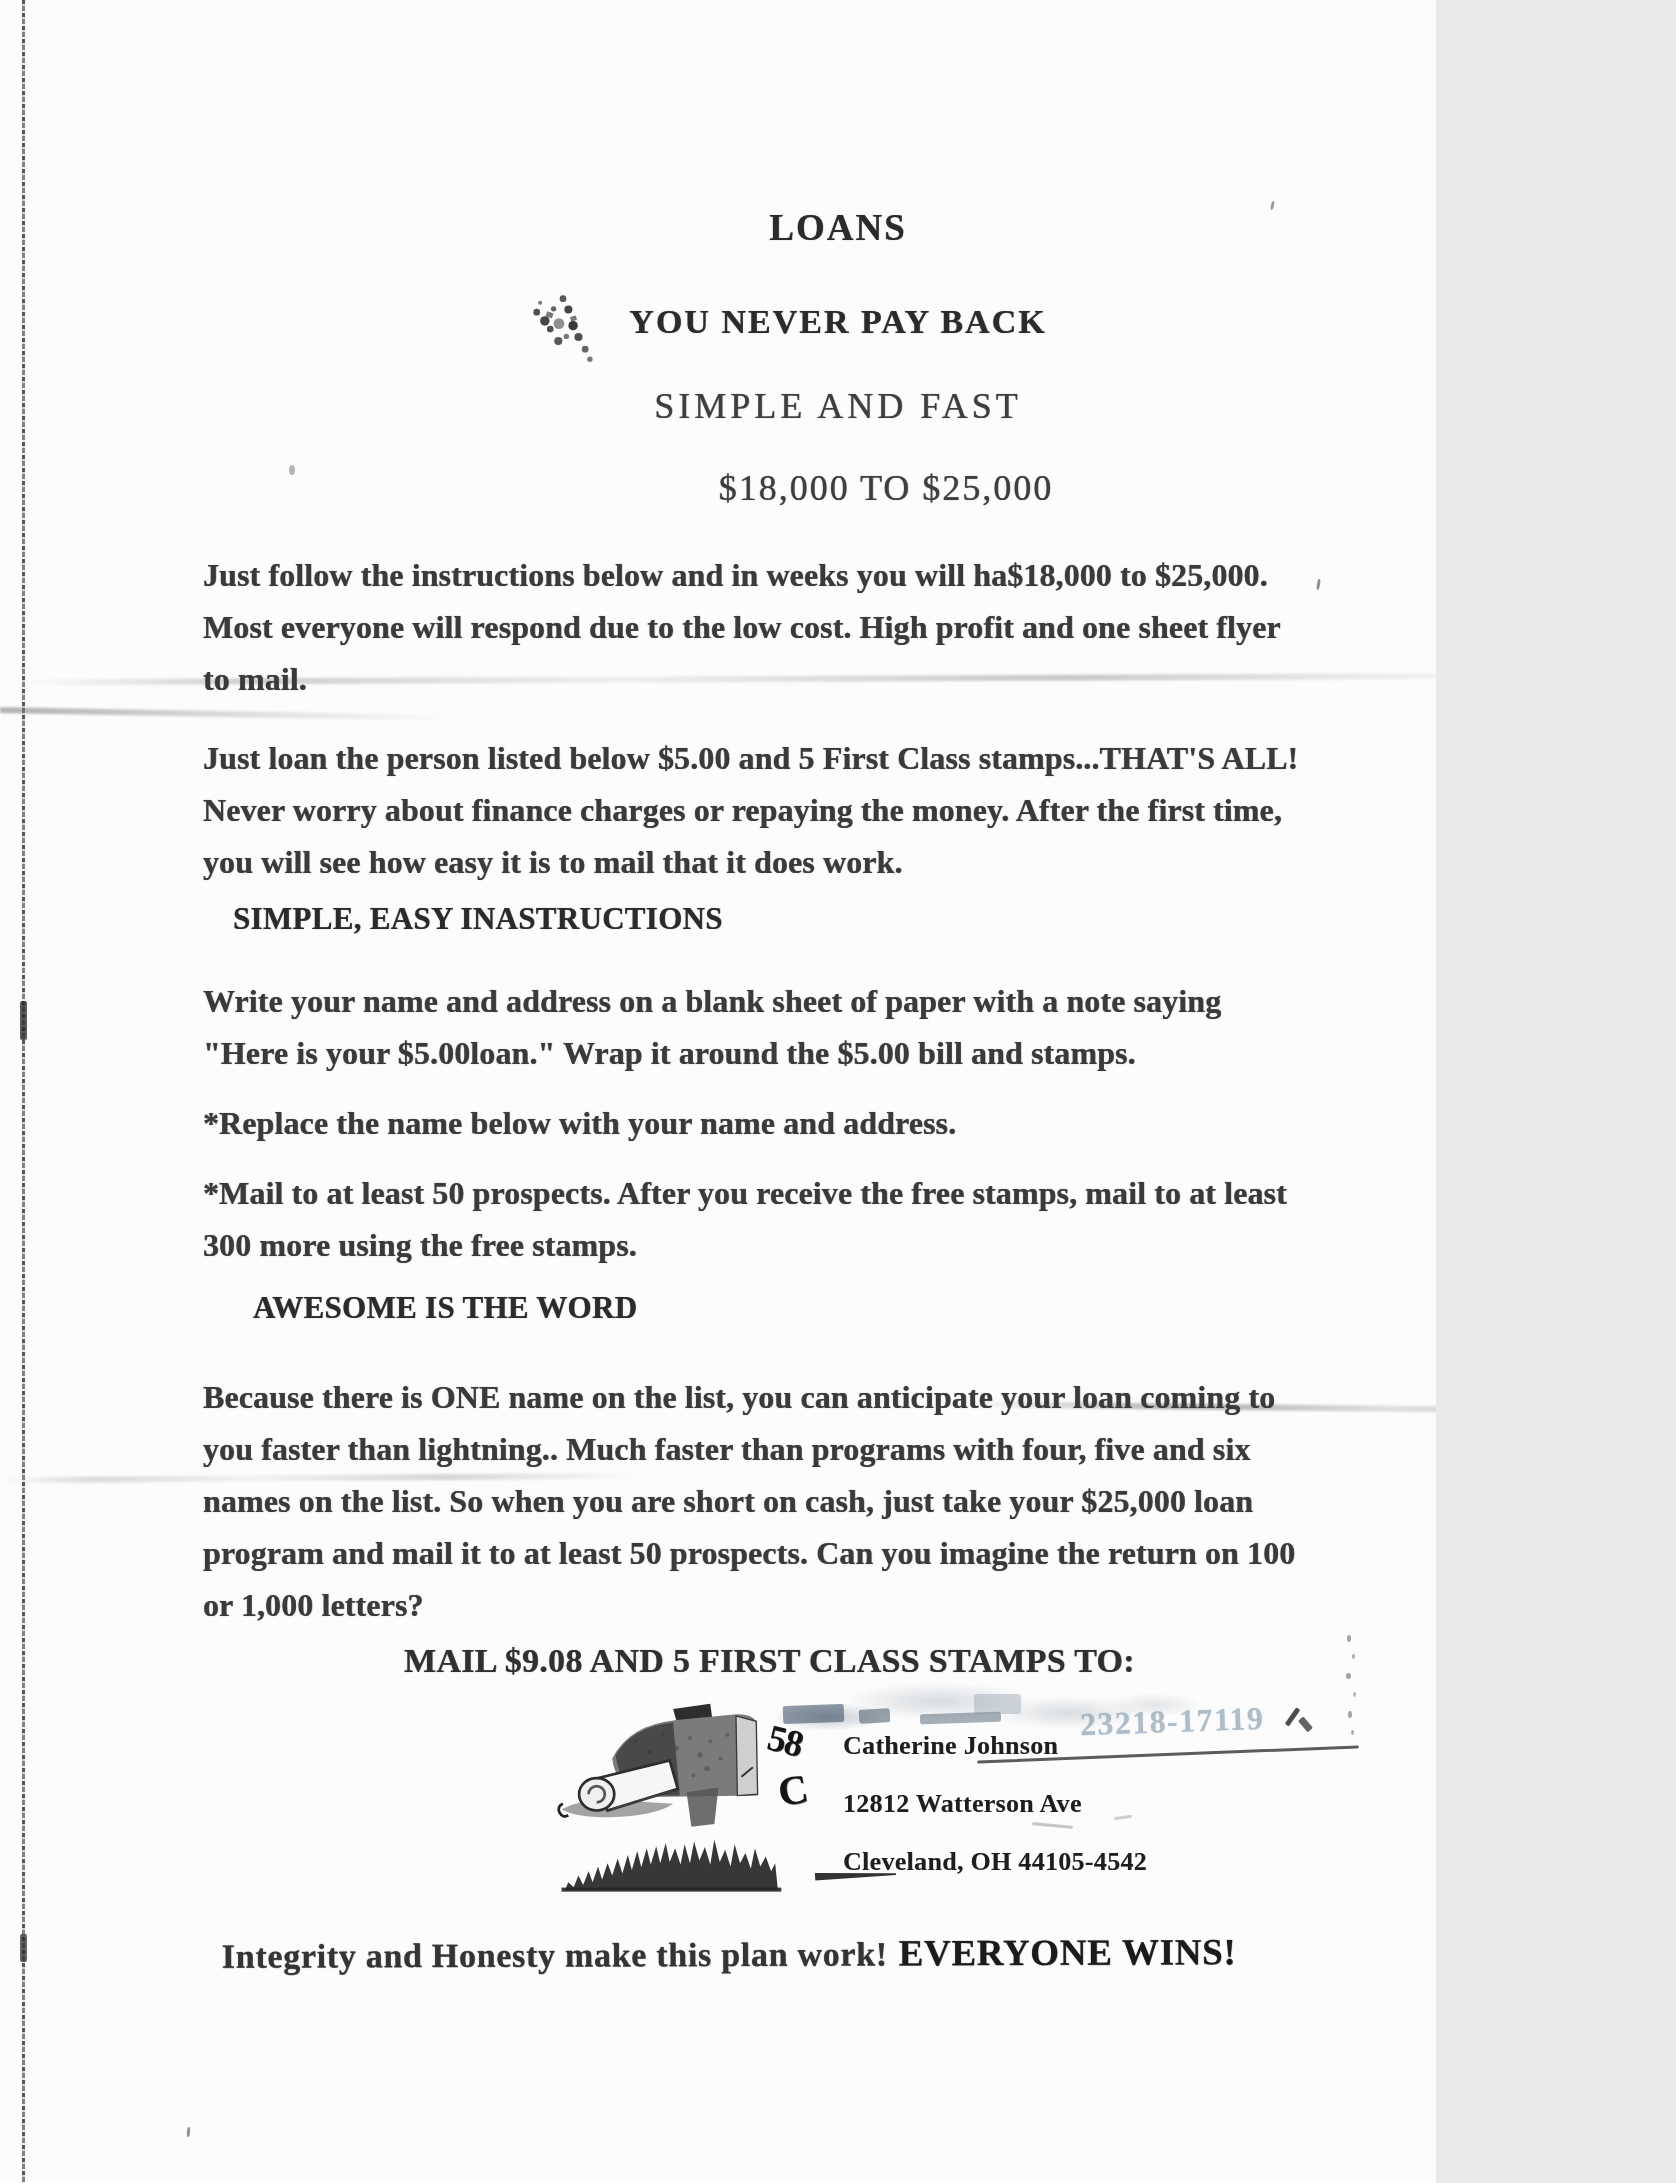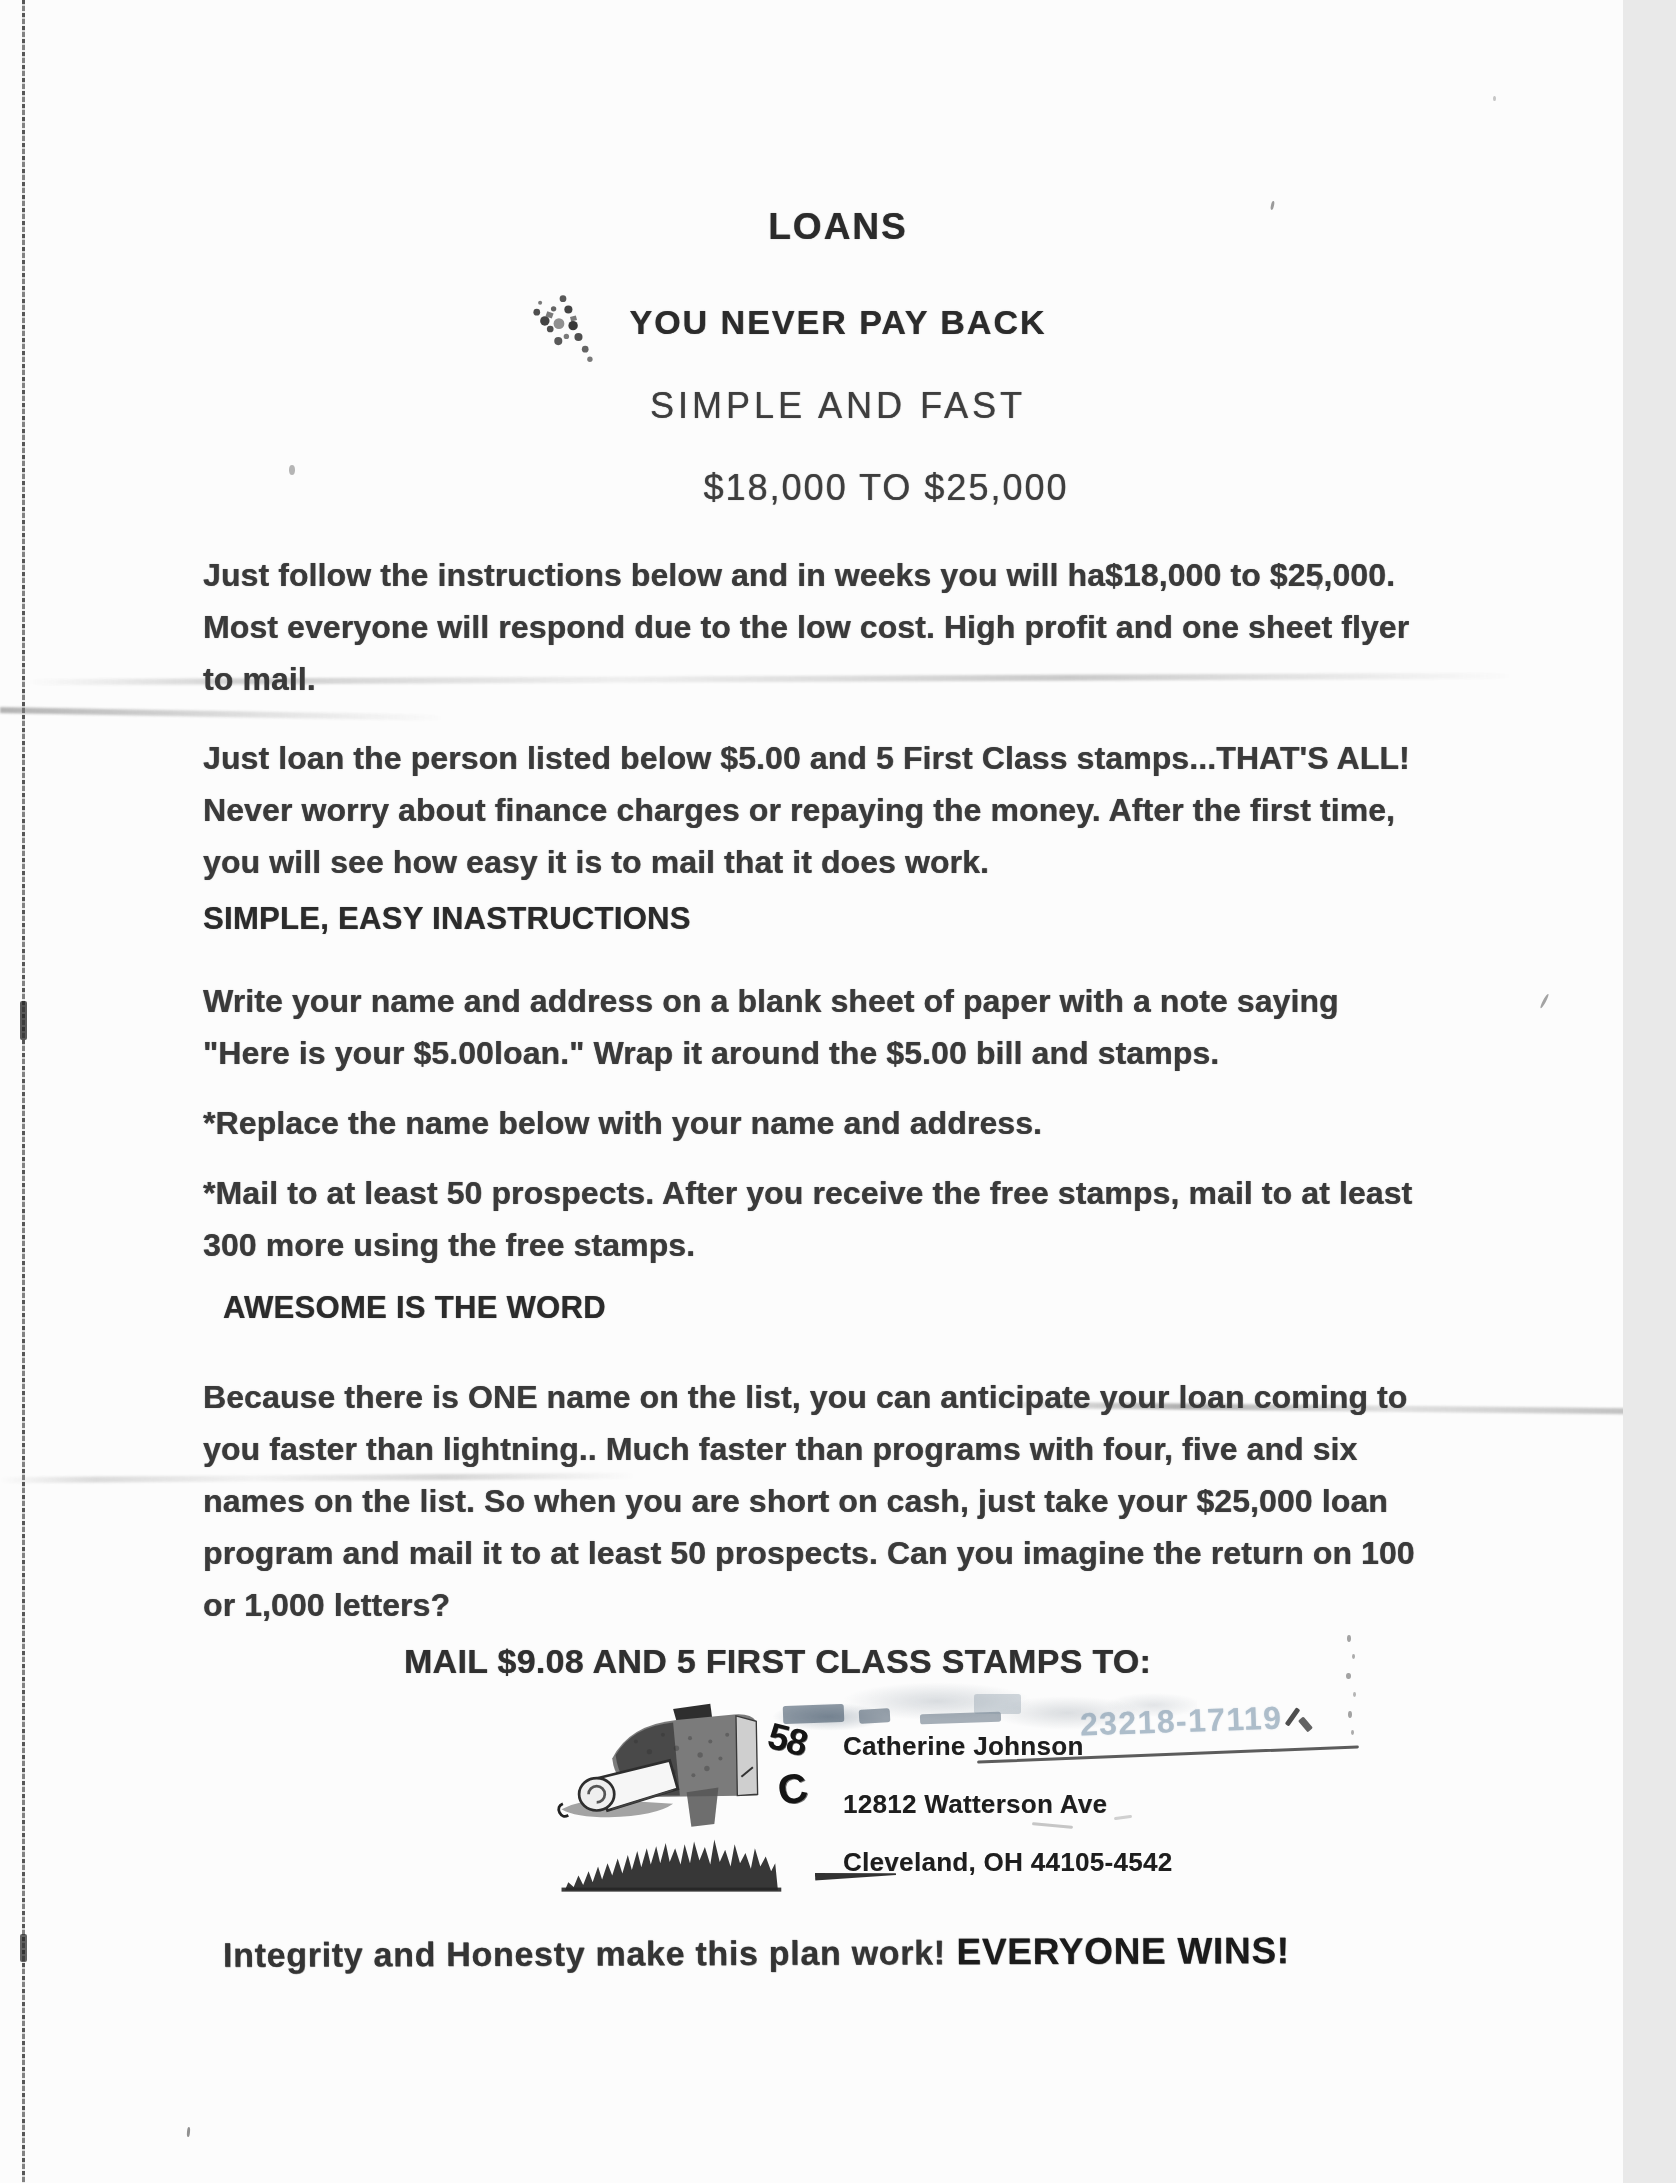--- a/index.html
+++ b/index.html
@@ -1,21 +1,21 @@
 <!DOCTYPE html>
 <html style="--paper: #fcfcfc; --ink: #3a3a3a; --heading-ink: #2b2b2b; --address-ink: #1e1e1e; --stamp-blue: #7e97ac;font-size:10.8px"><head>
 <meta charset="utf-8">
 <style>
   html,body{margin:0;padding:0;background:#e9e9e9;}
   .page{
     position:relative;
-    width:1623px;height:2183px;
+    width:1436px;height:2183px;
     background:var(--paper,#fcfcfc);
     overflow:hidden;
-    font-family:Liberation Sans, sans-serif;
+    font-family:Liberation Serif, serif;
     color:var(--ink,#3a3a3a);
   }
   
   .edge-line{
     position:absolute;left:22px;top:0;width:2.7px;height:2183px;
     background:repeating-linear-gradient(180deg,
       rgba(30,30,30,.75) 0 4px, rgba(30,30,30,.18) 4px 6px,
       rgba(55,55,55,.62) 6px 10.8px, rgba(40,40,40,.08) 10.8px 13px);
     filter:blur(0.3px);
   }
@@ -32,21 +32,21 @@
   }
   
   .hl{position:absolute;left:0;width:1676px;text-align:center;white-space:pre;color:var(--heading-ink,#2b2b2b);}
   .hl-loans{top:206px;font-size:37px;font-weight:700;letter-spacing:2px;}
   .hl-ynpb{top:303px;font-size:34px;font-weight:700;letter-spacing:2px;}
   .hl-saf{top:385px;font-size:36px;font-weight:400;letter-spacing:4px;color:#3e3e3e;}
   .hl-amt{top:467px;font-size:36px;font-weight:400;letter-spacing:2px;color:#3e3e3e;margin-left:48px;}
   
   .para{position:absolute;left:203px;width:1325px;}
   .line{font-size:32px;line-height:52px;font-weight:600;white-space:pre;letter-spacing:0.1px;}
-  .bhead{position:absolute;font-size:31px;font-weight:700;color:var(--heading-ink,#2b2b2b);white-space:pre;letter-spacing:0.3px;}
+  .bhead{position:absolute;font-size:31px;font-weight:700;color:var(--heading-ink,#2b2b2b);white-space:pre;letter-spacing:0.3px;margin-left:30px;}
   .mailhead{position:absolute;left:404px;top:1642px;font-size:34px;font-weight:700;color:#303030;white-space:pre;letter-spacing:0.3px;}
   
   .whiteout{position:absolute;left:764px;top:1670px;width:433px;height:78px;filter:blur(0.7px);
     background:
       radial-gradient(81px 20px at 15% 60%, rgba(120,135,150,.45), transparent 70%),
       radial-gradient(135px 27px at 40% 40%, rgba(150,160,170,.35), transparent 70%),
       radial-gradient(108px 24px at 70% 55%, rgba(140,150,160,.30), transparent 70%),
       radial-gradient(68px 17px at 90% 45%, rgba(150,160,170,.25), transparent 72%);
   }
   .frag{position:absolute;border-radius:2.7px;}

